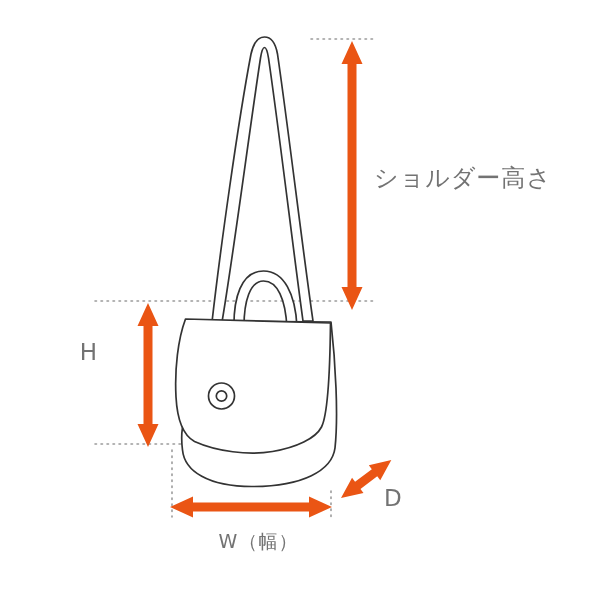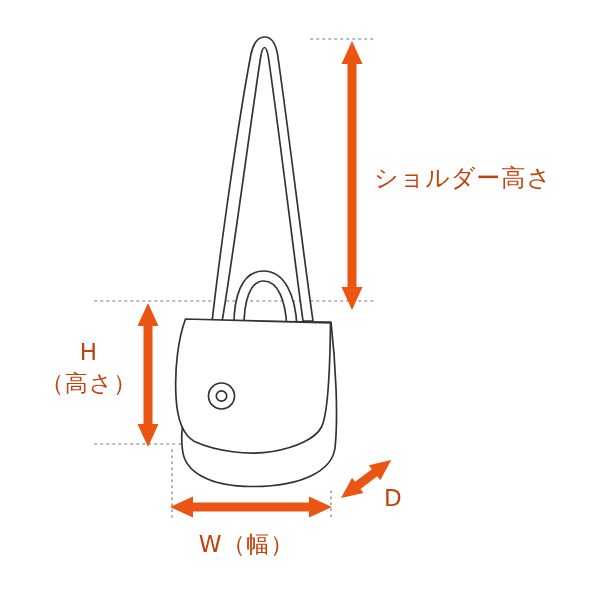--- a/index.html
+++ b/index.html
@@ -15,44 +15,44 @@
     background: #ffffff;
     overflow: hidden;
   }
   .canvas svg {
     position: absolute;
     left: 0;
     top: 0;
   }
   .label {
     position: absolute;
-    color: #c2410c;
+    color: #737373;
     font-weight: 500;
     letter-spacing: 1px;
     white-space: nowrap;
   }
   .label-shoulder {
     left: 374px;
     top: 162px;
     font-size: 24px;
   }
   .label-height {
     left: 24px;
     top: 337px;
     width: 130px;
     text-align: center;
     font-size: 23px;
     line-height: 31px;
   }
   .label-width {
-    left: 164px;
+    left: 176px;
     top: 529px;
     width: 165px;
     text-align: center;
-    font-size: 23px;
+    font-size: 19px;
   }
   .label-depth {
     left: 384px;
     top: 483px;
     font-size: 23px;
     line-height: 31px;
   }
 </style>
 </head>
 <body>
@@ -85,21 +85,20 @@
       <g transform="translate(341,498) rotate(-37)">
         <path d="M0 0 L21 -9.5 L21 -4.5 L42 -4.5 L42 -9.5 L63 0 L42 9.5 L42 4.5 L21 4.5 L21 9.5 Z"></path>
       </g>
     </g>
   </svg>
 
   <div class="label label-shoulder">ショルダー高さ</div>
 
   <div class="label label-height">
     <div>H</div>
-    <div>（高さ）</div>
   </div>
 
   <div class="label label-width">W（幅）</div>
 
   <div class="label label-depth">
     <div>D</div>
   </div>
 
 </div>
 

